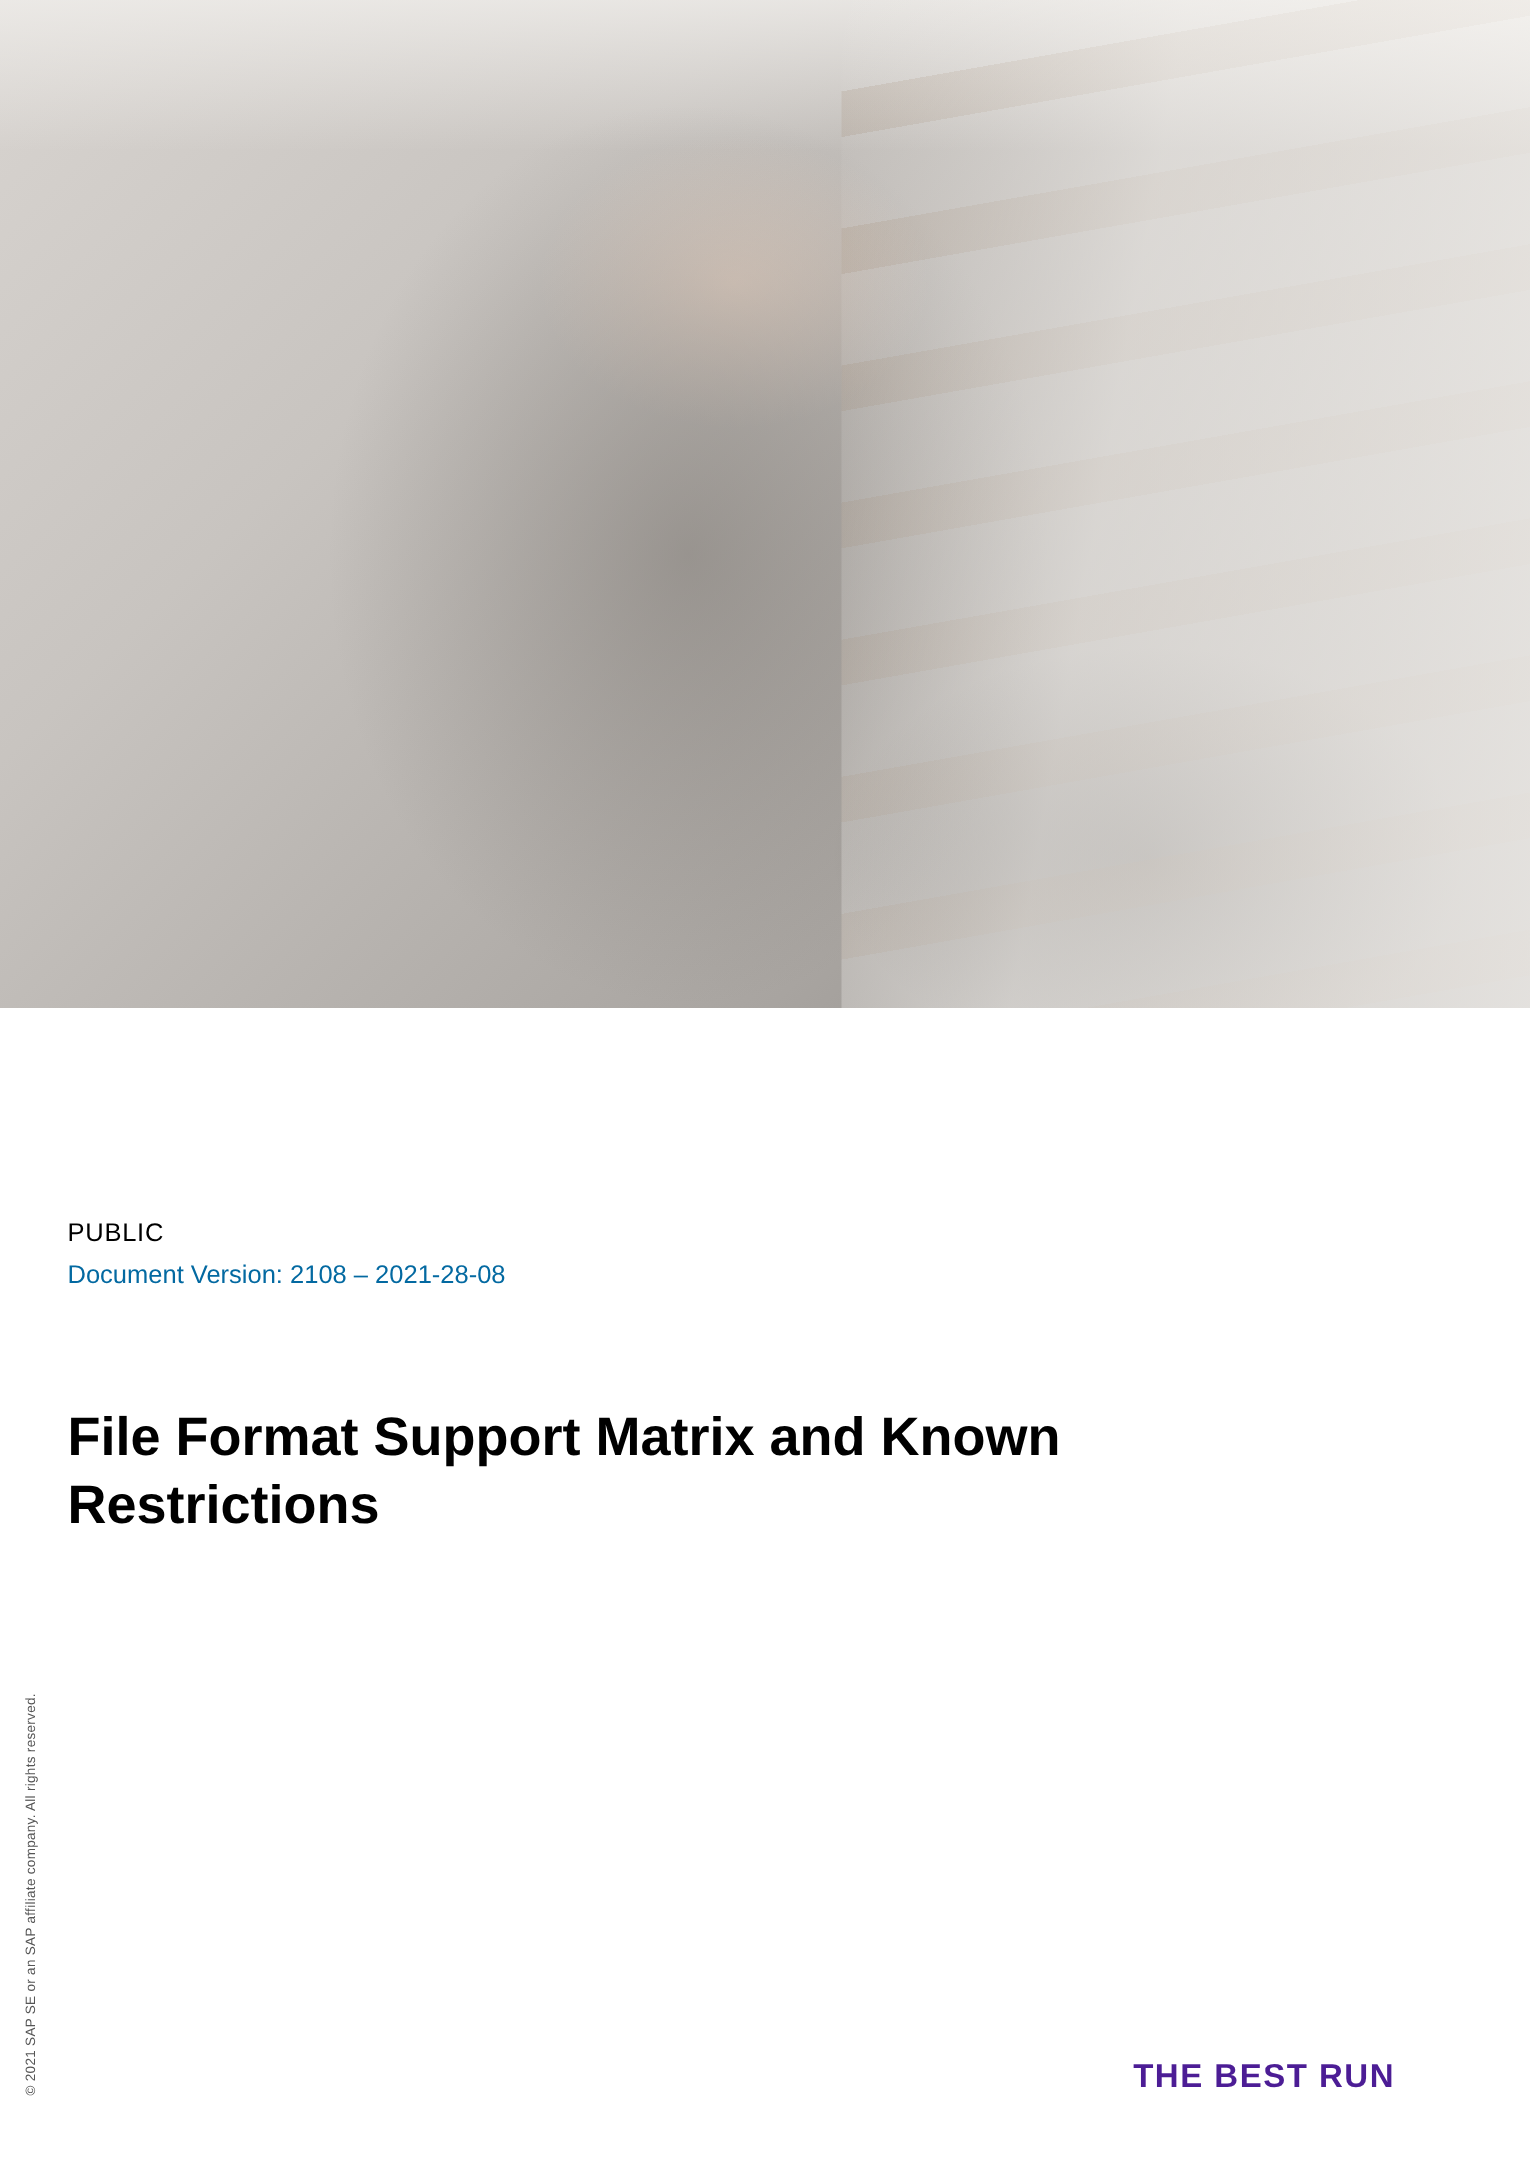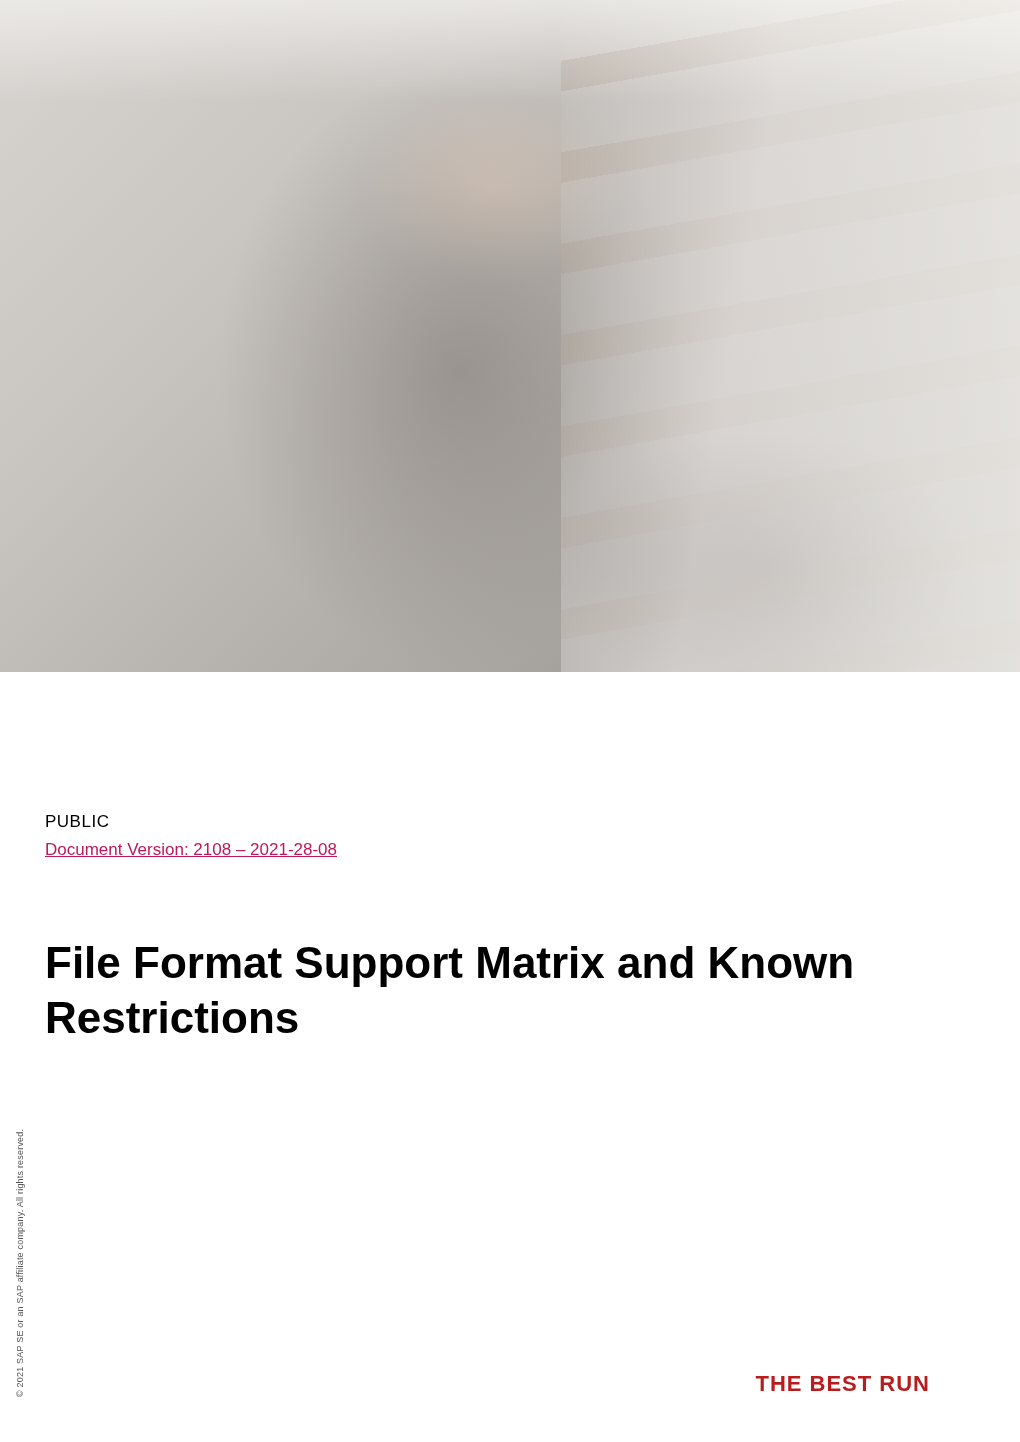--- a/index.html
+++ b/index.html
@@ -58,28 +58,27 @@
     .classification {
       font-size: 17px;
       font-weight: normal;
       color: #000;
       letter-spacing: 0.5px;
       margin-bottom: 8px;
     }
     
     .version-line {
       font-size: 17px;
-      color: #be185d;
+      color: #0369a1;
       font-weight: normal;
       margin-bottom: 75px;
-      text-decoration: underline;
     }
     
     .document-title {
-      font-size: 44px;
+      font-size: 36px;
       font-weight: bold;
       color: #000;
       line-height: 1.25;
       max-width: 850px;
     }
     
     .copyright-vertical {
       position: absolute;
       left: 25px;
       bottom: 45px;
@@ -90,21 +89,21 @@
       white-space: nowrap;
       letter-spacing: 0.2px;
     }
     
     .footer-tagline {
       position: absolute;
       bottom: 45px;
       right: 90px;
       font-size: 22px;
       font-weight: bold;
-      color: #b91c1c;
+      color: #4c1d95;
       letter-spacing: 1px;
     }
   </style>
 </head>
 <body>
 
 <div class="hero-image" role="img" aria-label="Person wearing a grey hooded sweatshirt looking at a tablet device in a bright interior setting"></div>
 
 <div class="content-area">
   <div class="classification">PUBLIC</div>

